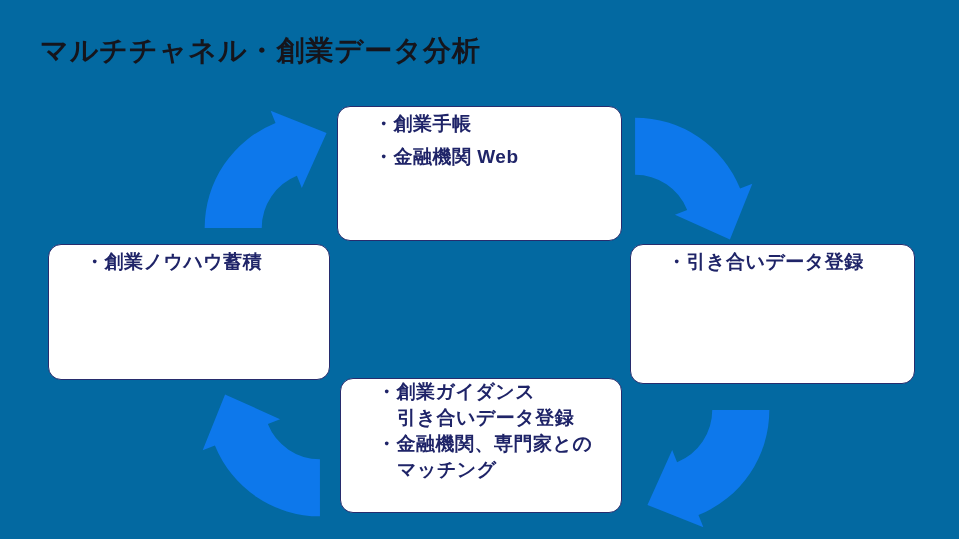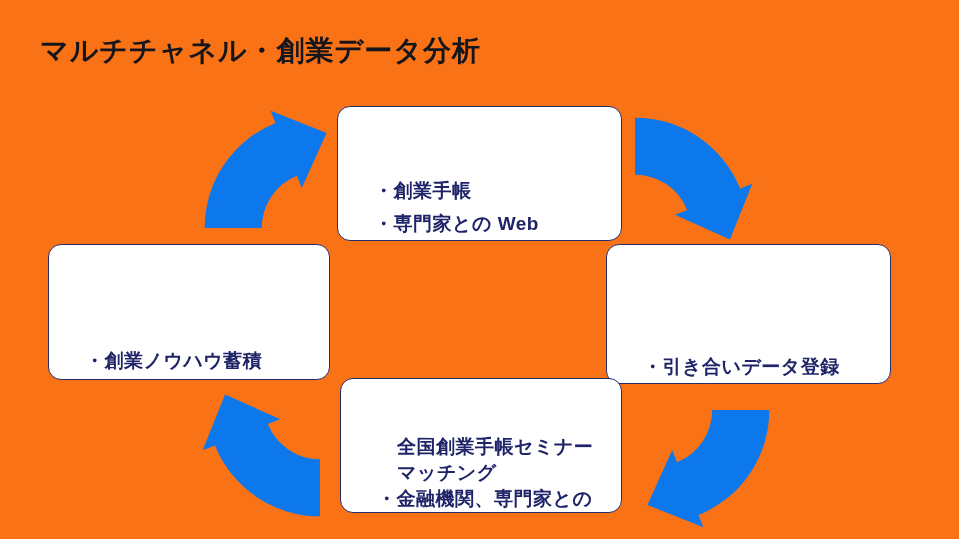--- a/index.html
+++ b/index.html
@@ -4,86 +4,87 @@
 <style>
   html, body {
     margin: 0;
     padding: 0;
     font-family: "Liberation Sans", "DejaVu Sans", sans-serif;
   }
   .canvas {
     position: relative;
     width: 959px;
     height: 539px;
-    background: #f97316;
+    background: #0369a1;
     overflow: hidden;
   }
   .page-title {
     position: absolute;
     left: 40px;
     top: 32px;
     margin: 0;
     font-size: 28px;
     font-weight: 800;
     letter-spacing: 1px;
     color: #15151c;
   }
   .node {
     position: absolute;
     box-sizing: border-box;
     background: #ffffff;
     border: 1.5px solid #272c6d;
     border-radius: 13px;
     display: flex;
     flex-direction: column;
-    justify-content: flex-end;
+    justify-content: flex-start;
     padding-left: 36px;
     padding-right: 8px;
     color: #1f2468;
     font-weight: 700;
     font-size: 19px;
     letter-spacing: 0.5px;
   }
   .node .line { white-space: nowrap; }
   .node.lh-wide .line { line-height: 33px; }
   .node.lh-tight .line { line-height: 26px; }
   .node .line.cont { padding-left: 20px; }
 
   .node-top    { left: 337px; top: 106px; width: 285px; height: 135px; }
-  .node-right  { left: 606px; top: 244px; width: 285px; height: 140px; }
+  .node-right  { left: 630px; top: 244px; width: 285px; height: 140px; }
   .node-bottom { left: 340px; top: 378px; width: 282px; height: 135px; }
-  .node-left   { left: 48px;  top: 244px; width: 282px; height: 136px; font-family: Liberation Mono, monospace; }
+  .node-left   { left: 48px;  top: 244px; width: 282px; height: 136px; }
 
   .arrow { position: absolute; width: 145px; height: 145px; }
   .arrow path { fill: #0d78eb; }
   .arrow-a { left: 182px; top: 92px; }
   .arrow-b { left: 626px; top: 95px;  transform: rotate(90deg); }
   .arrow-c { left: 647px; top: 401px; transform: rotate(180deg); }
   .arrow-d { left: 184px; top: 394px; transform: rotate(270deg); }
 </style>
 </head>
 <body>
 
 <div class="canvas">
 
   <h1 class="page-title">マルチチャネル・創業データ分析</h1>
 
   <div class="node node-top lh-wide">
     <div class="line">・創業手帳</div>
-    <div class="line">・専門家との Web</div>
+    <div class="line">・金融機関 Web</div>
   </div>
 
   <div class="node node-right lh-wide">
     <div class="line">・引き合いデータ登録</div>
   </div>
 
   <div class="node node-bottom lh-tight">
-    <div class="line cont">全国創業手帳セミナー</div>
+    <div class="line">・創業ガイダンス</div>
+    <div class="line cont">引き合いデータ登録</div>
+    <div class="line">・金融機関、専門家との</div>
     <div class="line cont">マッチング</div>
-    <div class="line">・金融機関、専門家との</div>
   </div>
 
   <div class="node node-left lh-wide">
     <div class="line">・創業ノウハウ蓄積</div>
   </div>
 
   <svg class="arrow arrow-a" viewBox="0 0 160 160" aria-hidden="true">
     <path d="M 25 150 A 125 125 0 0 1 103.2 34.1 L 97.8 20.6 L 159.5 45.3 L 132.2 106 L 126.8 92.5 A 62 62 0 0 0 88 150 Z"></path>
   </svg>
   <svg class="arrow arrow-b" viewBox="0 0 160 160" aria-hidden="true">

